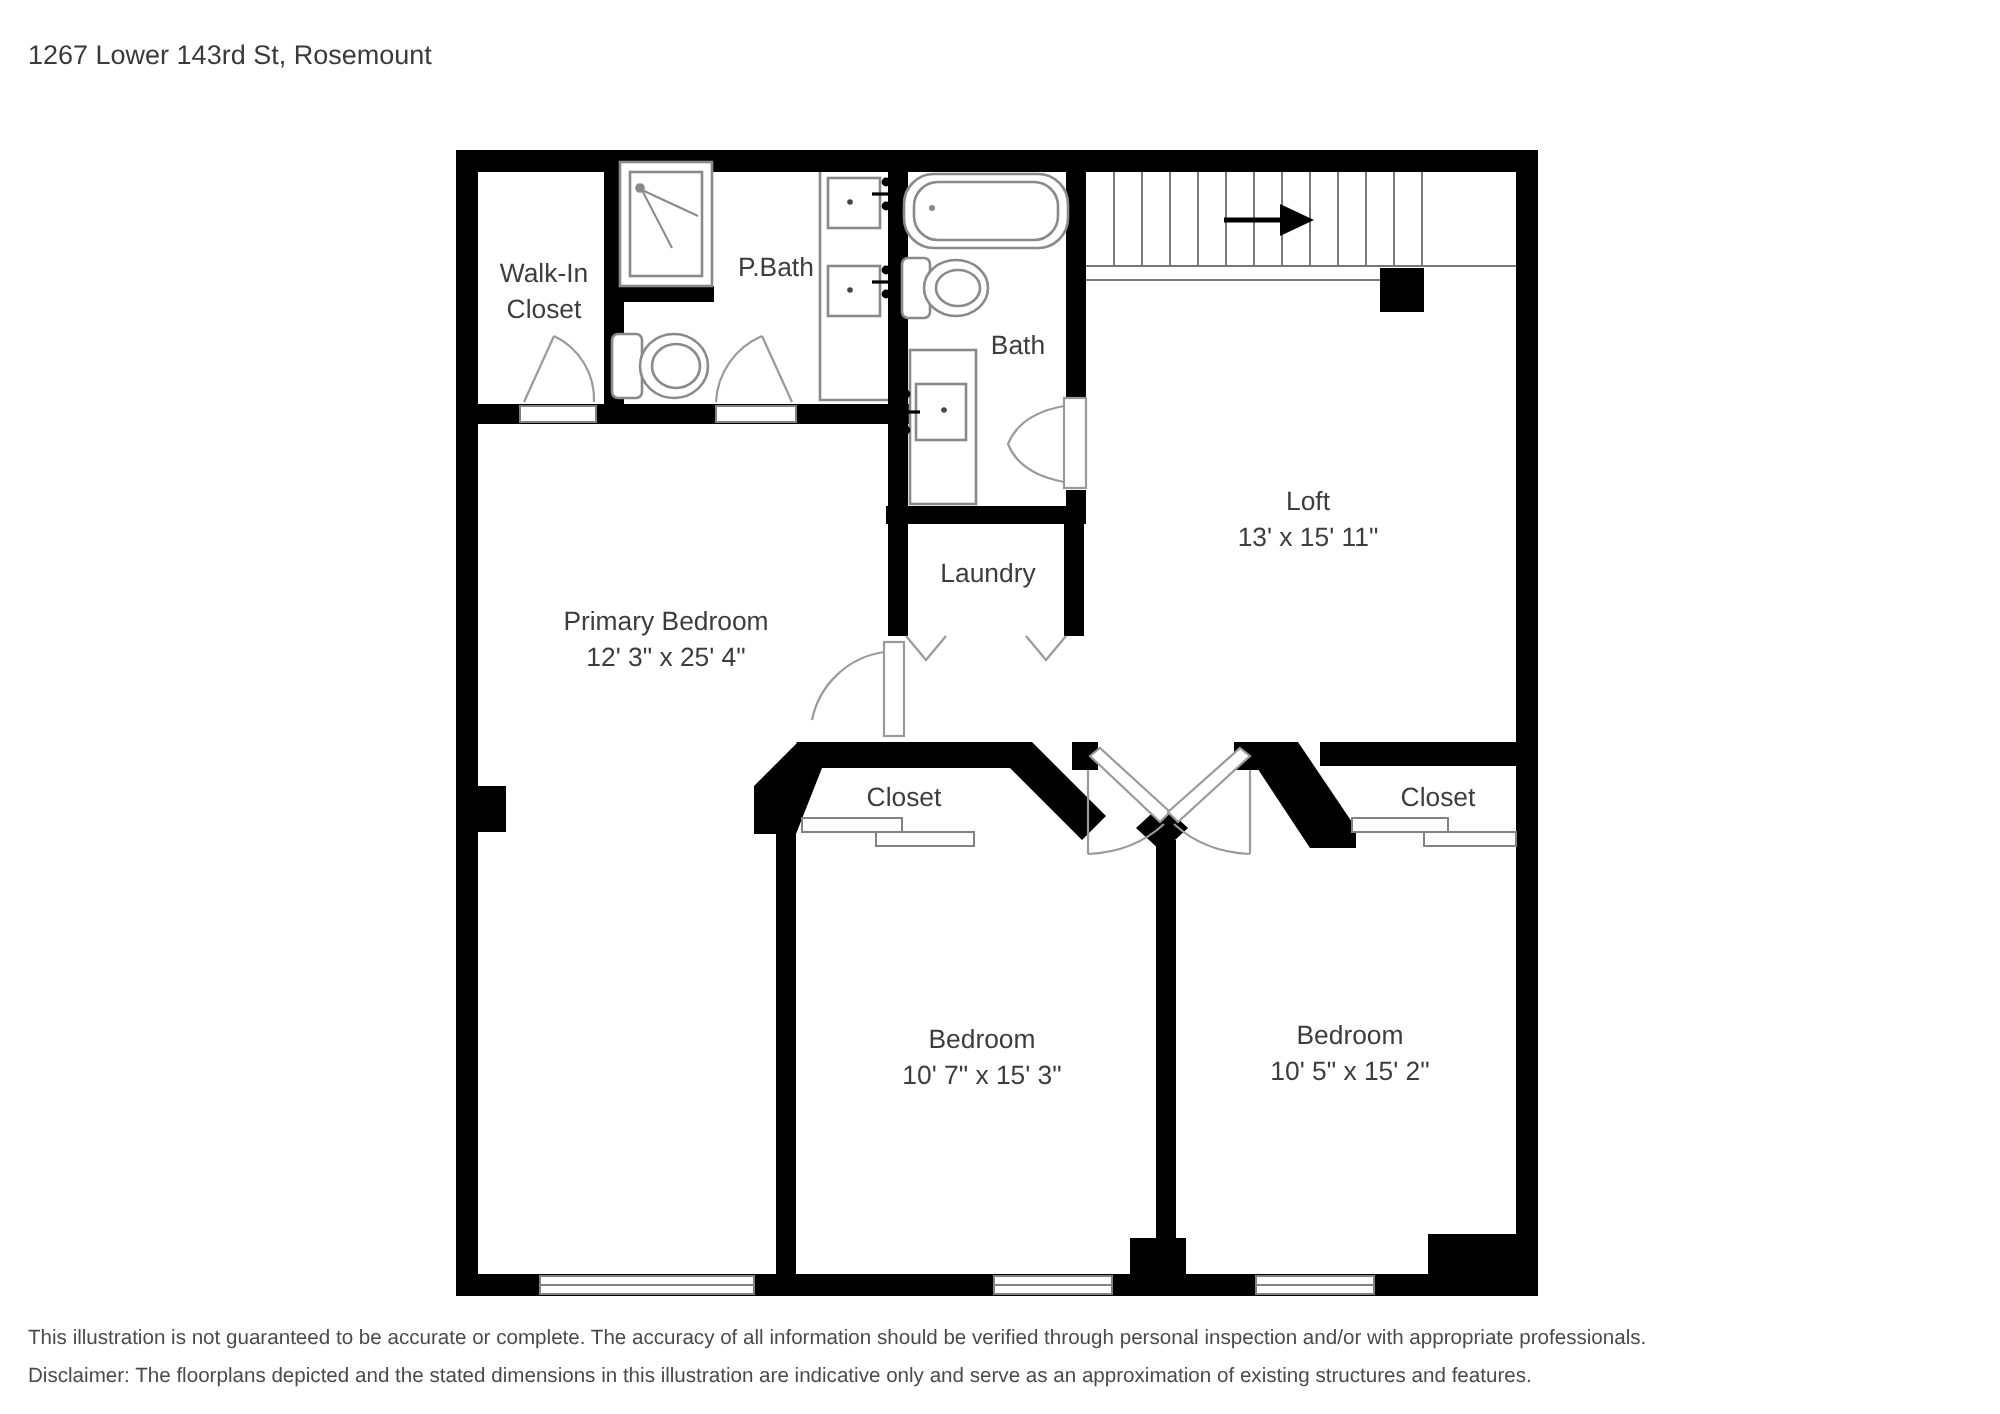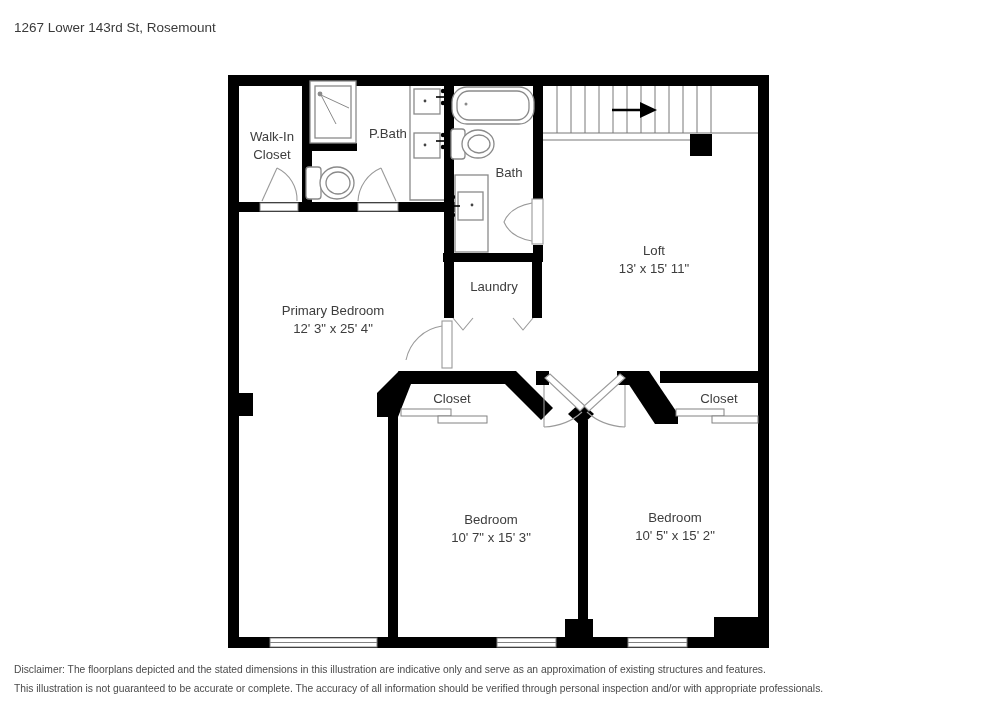--- a/index.html
+++ b/index.html
@@ -194,17 +194,17 @@
       <text class="roomlabel" x="452" y="403">Closet</text>
       <text class="roomlabel" x="719" y="403">Closet</text>
       <text class="roomlabel" x="491" y="524">Bedroom</text>
       <text class="roomlabel" x="491" y="542">10' 7" x 15' 3"</text>
       <text class="roomlabel" x="675" y="522">Bedroom</text>
       <text class="roomlabel" x="675" y="540">10' 5" x 15' 2"</text>
     </g>
   </svg>
 
   <div class="footer">
+    <div>This illustration is not guaranteed to be accurate or complete. The accuracy of all information should be verified through personal inspection and/or with appropriate professionals.</div>
     <div>Disclaimer: The floorplans depicted and the stated dimensions in this illustration are indicative only and serve as an approximation of existing structures and features.</div>
-    <div>This illustration is not guaranteed to be accurate or complete. The accuracy of all information should be verified through personal inspection and/or with appropriate professionals.</div>
   </div>
 
 </div>
 
 </body></html>

